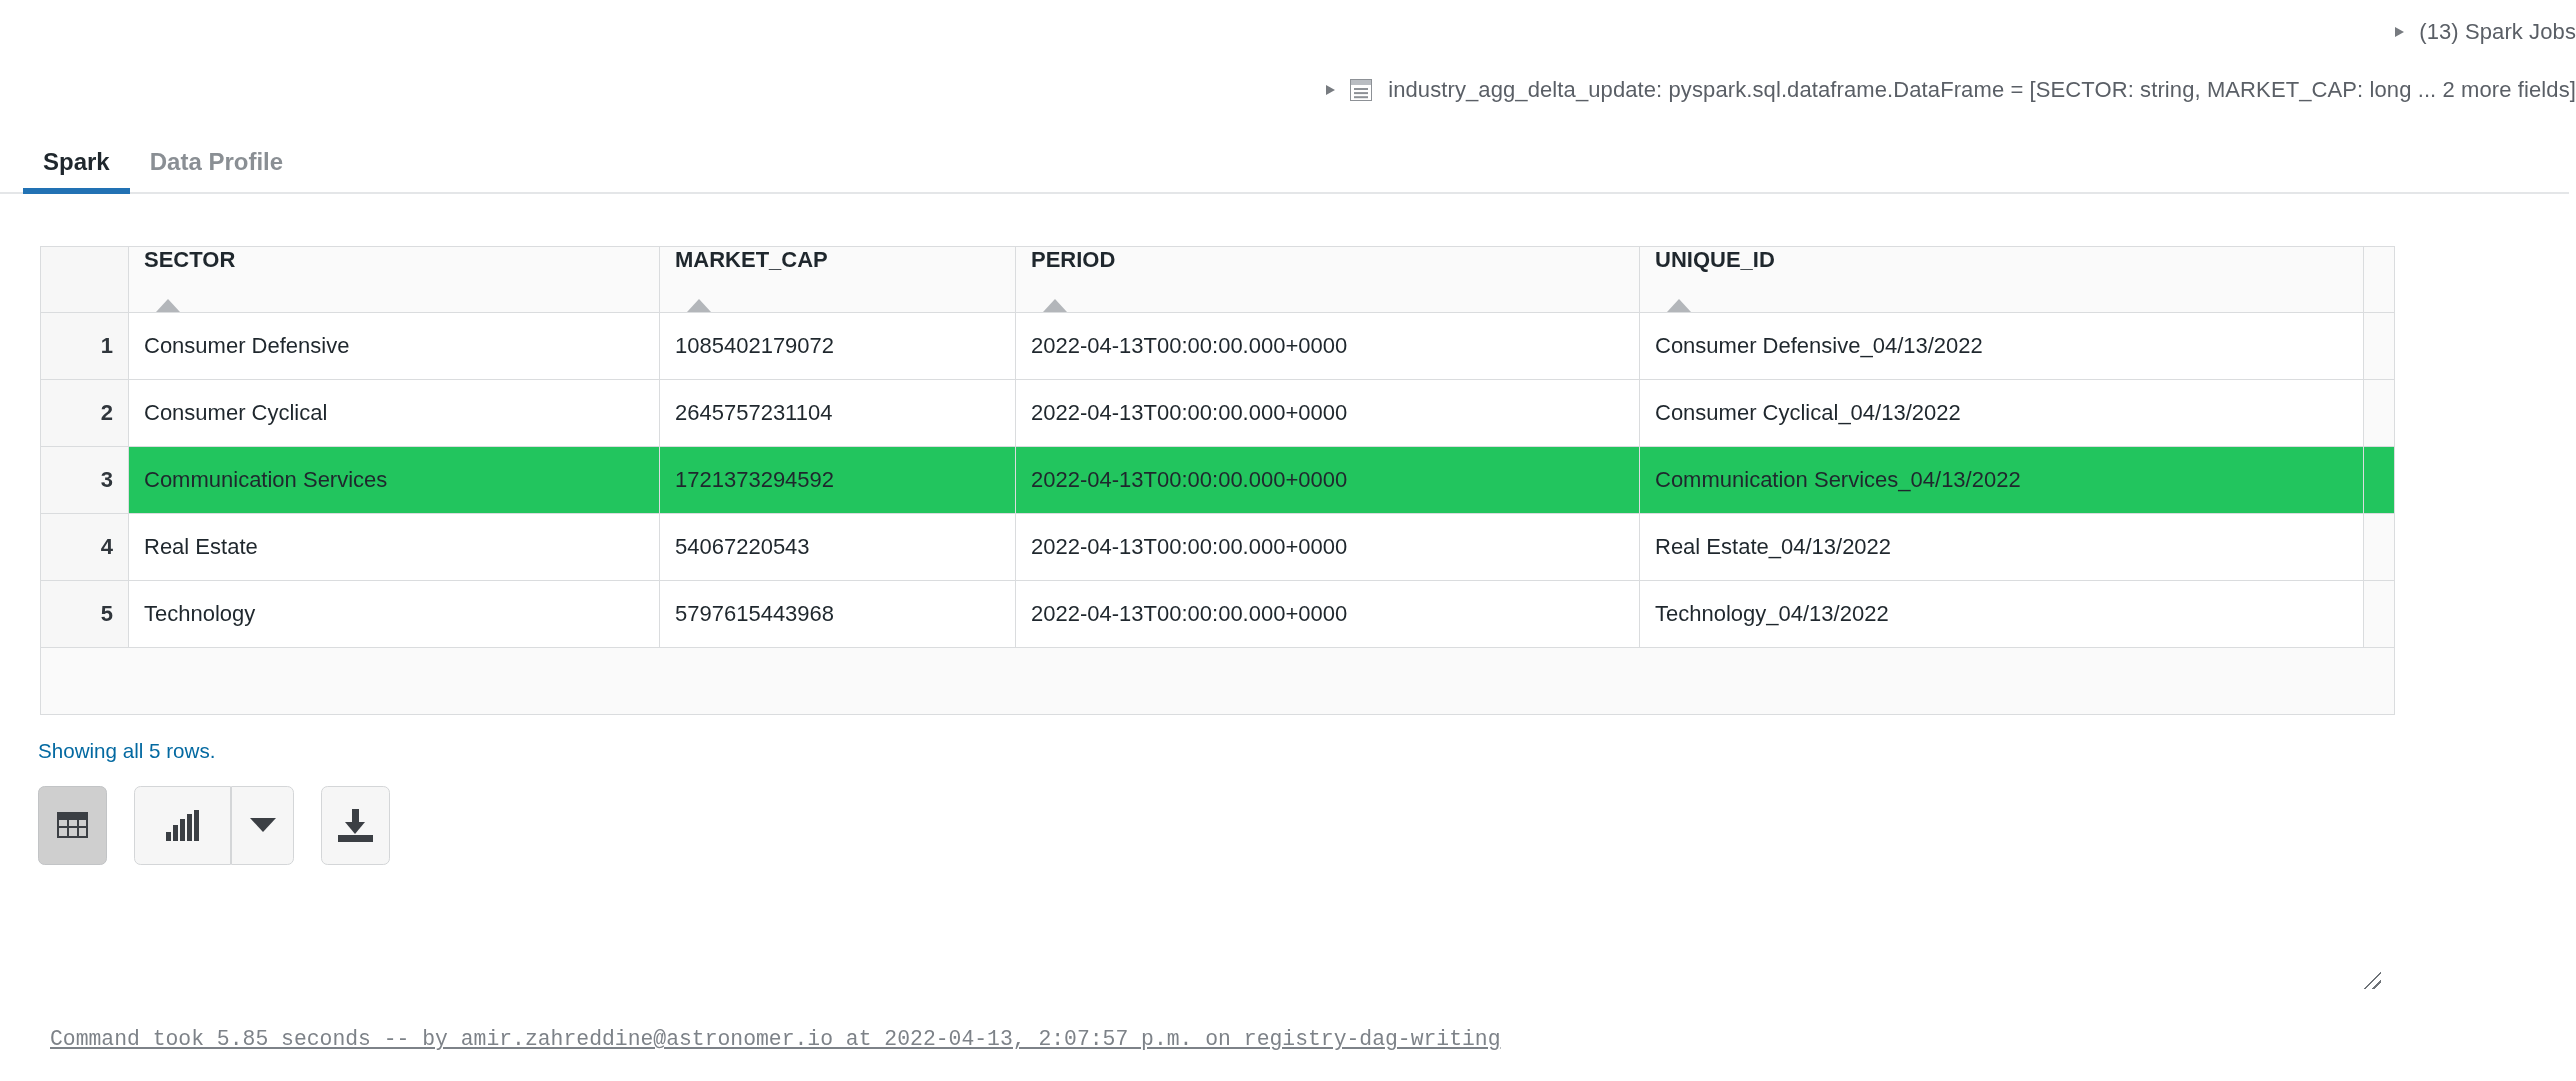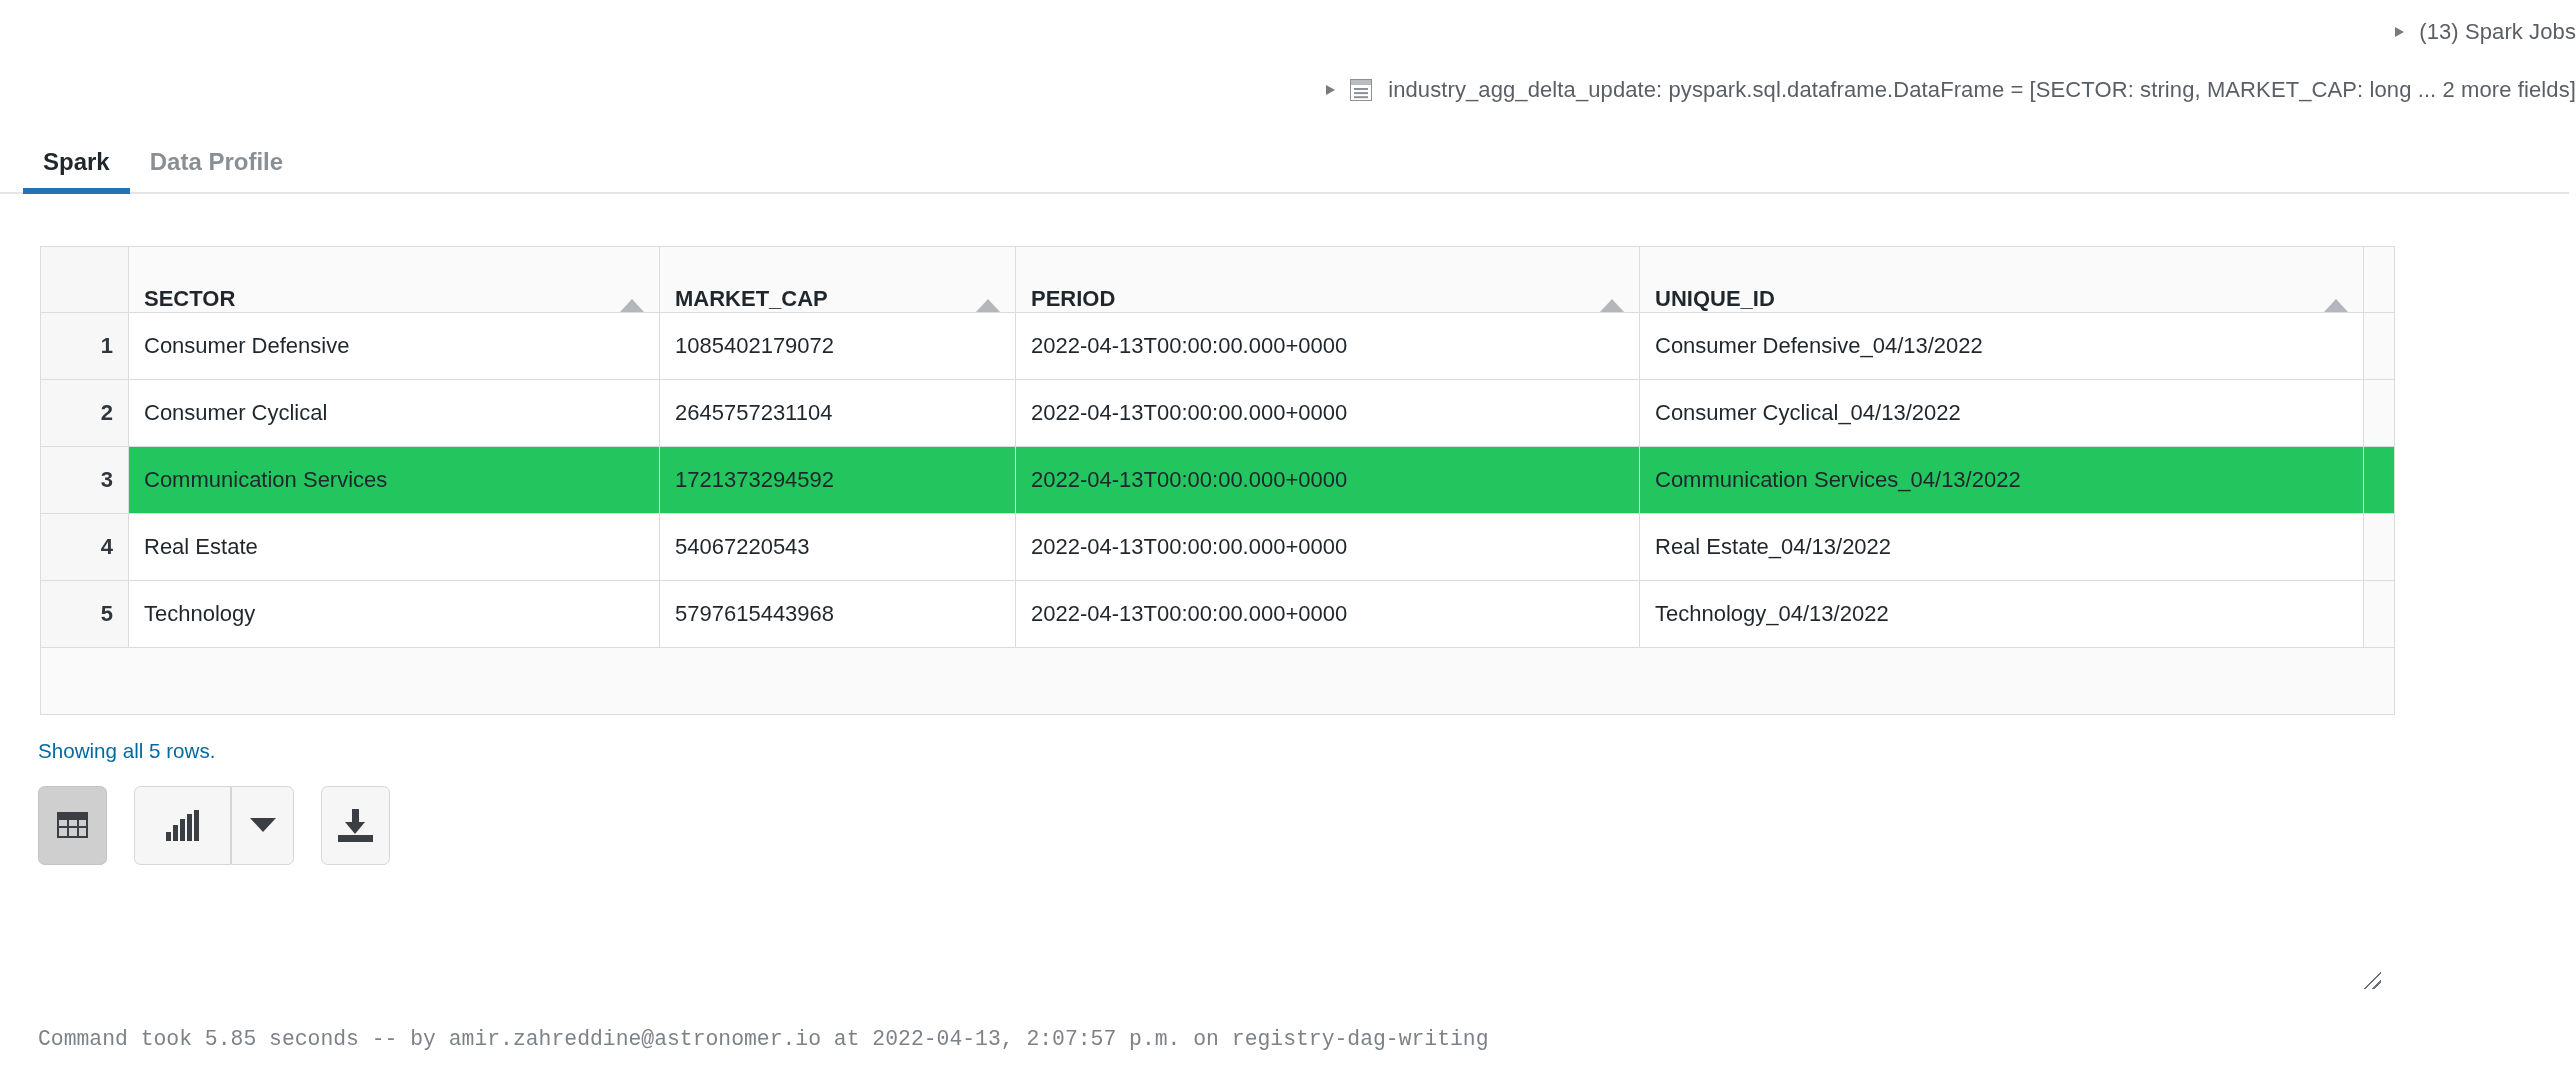--- a/index.html
+++ b/index.html
@@ -158,23 +158,24 @@
   }
   th.col-sector   { width: 531px; }
   th.col-mcap     { width: 356px; }
   th.col-period   { width: 624px; }
   th.col-uid      { width: 724px; }
   th.col-filler   { width: 8.2px; background: #fafafa !important; }
   td.col-filler   { background: #fafafa; }
 
   .th-inner {
     display: flex;
-    align-items: flex-end;
+    align-items: flex-start;
     justify-content: space-between;
     height: 100%;
+    flex-direction: column;
   }
   .sort-caret {
     width: 0; height: 0;
     border-left: 12.3px solid transparent;
     border-right: 12.3px solid transparent;
     border-bottom: 13px solid #b3b6ba;
     flex: none;
     margin-left: 11.5px;
   }
   tbody td {
@@ -303,27 +304,28 @@
     top: 968px;
     width: 21.4px;
     height: 21.4px;
     background:
       repeating-linear-gradient(135deg, #6e7378 0 1.6px, transparent 1.6px 5.8px);
     clip-path: polygon(100% 0, 100% 100%, 0 100%);
   }
 
   .cmd-footer {
     position: absolute;
-    left: 38px;
+    left: 50px;
     top: 1027px;
     font-family: "Liberation Mono", "DejaVu Sans Mono", monospace;
     font-size: 21.4px;
     color: #7d8288;
     white-space: nowrap;
     letter-spacing: 0px;
+    text-decoration: underline;
   }
 </style>
 </head>
 <body>
 
 <div class="results-area">
 
   <div class="res-line spark-jobs-line">
     <span class="twisty"></span>
     <span class="spark-jobs-label">(13) Spark Jobs</span>

